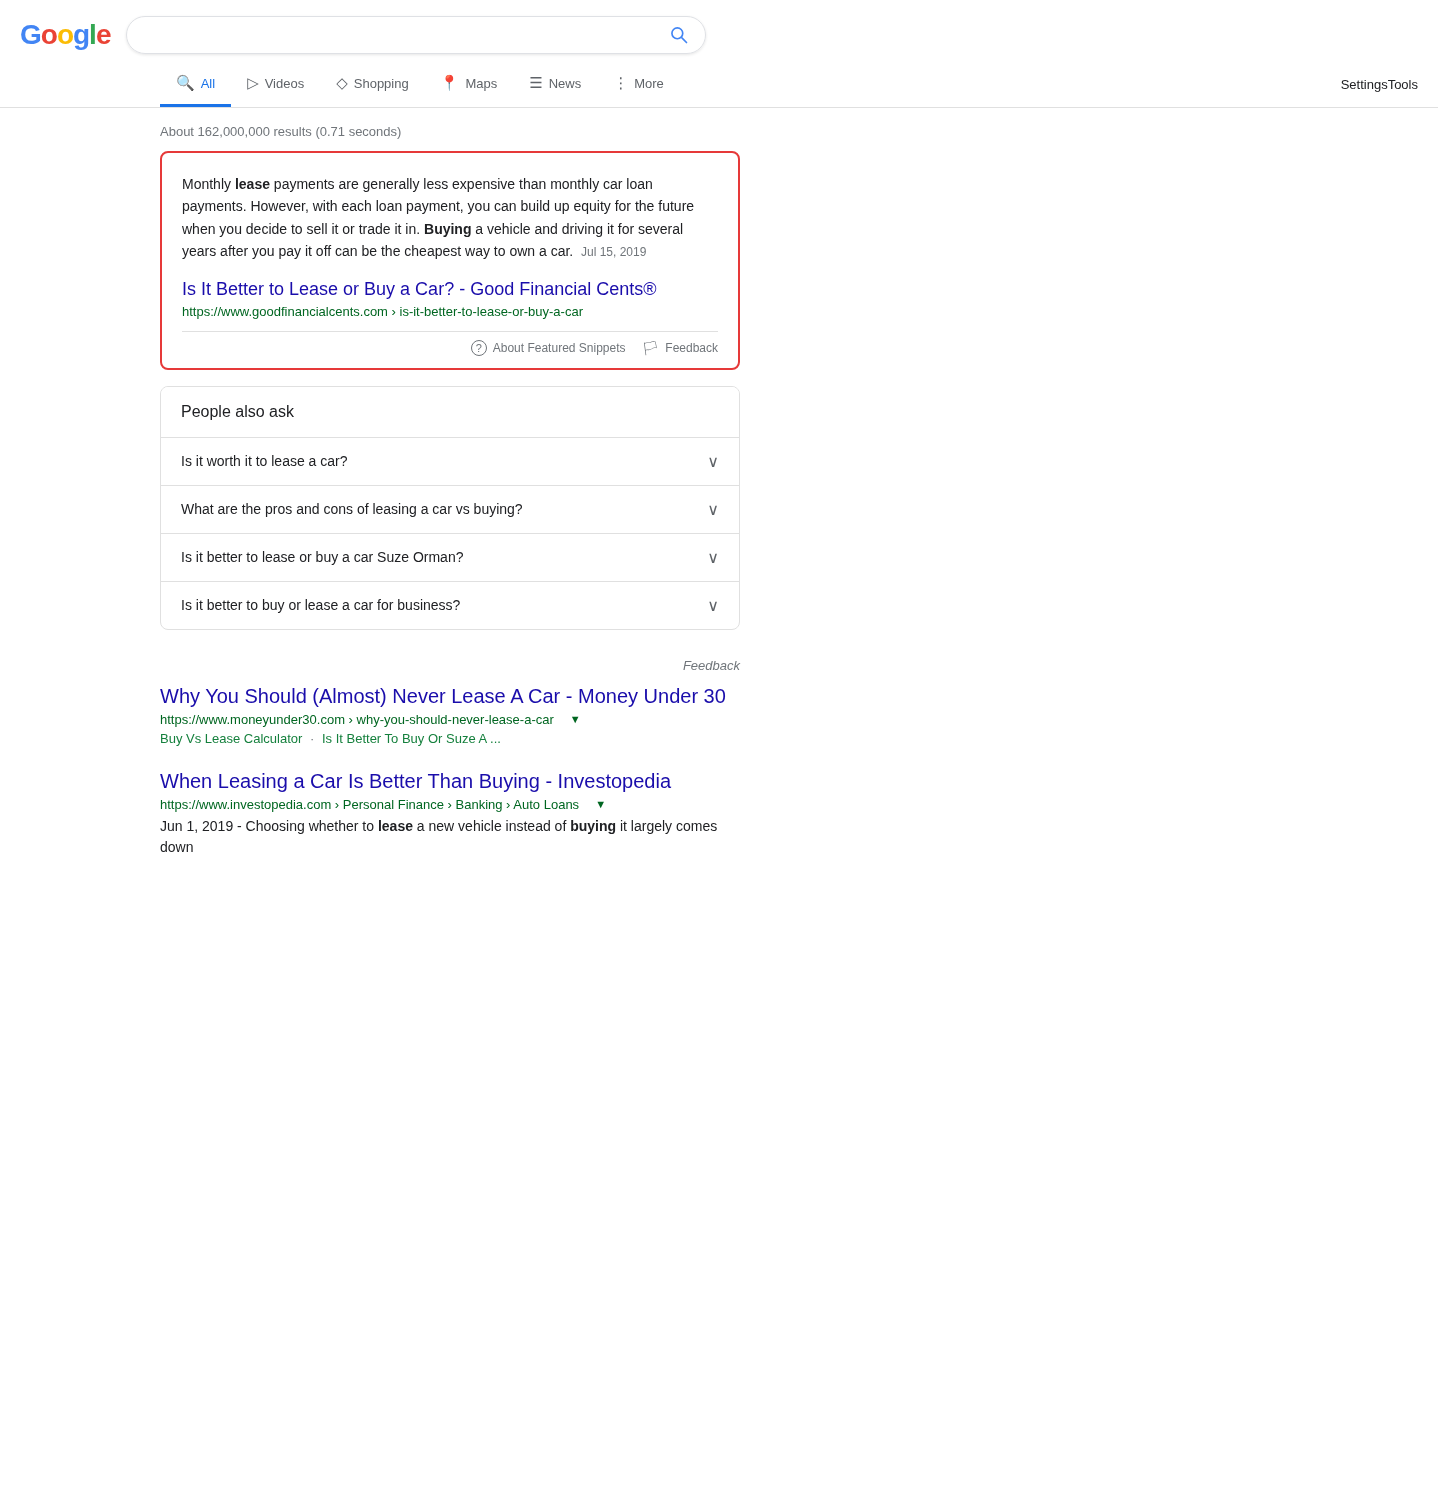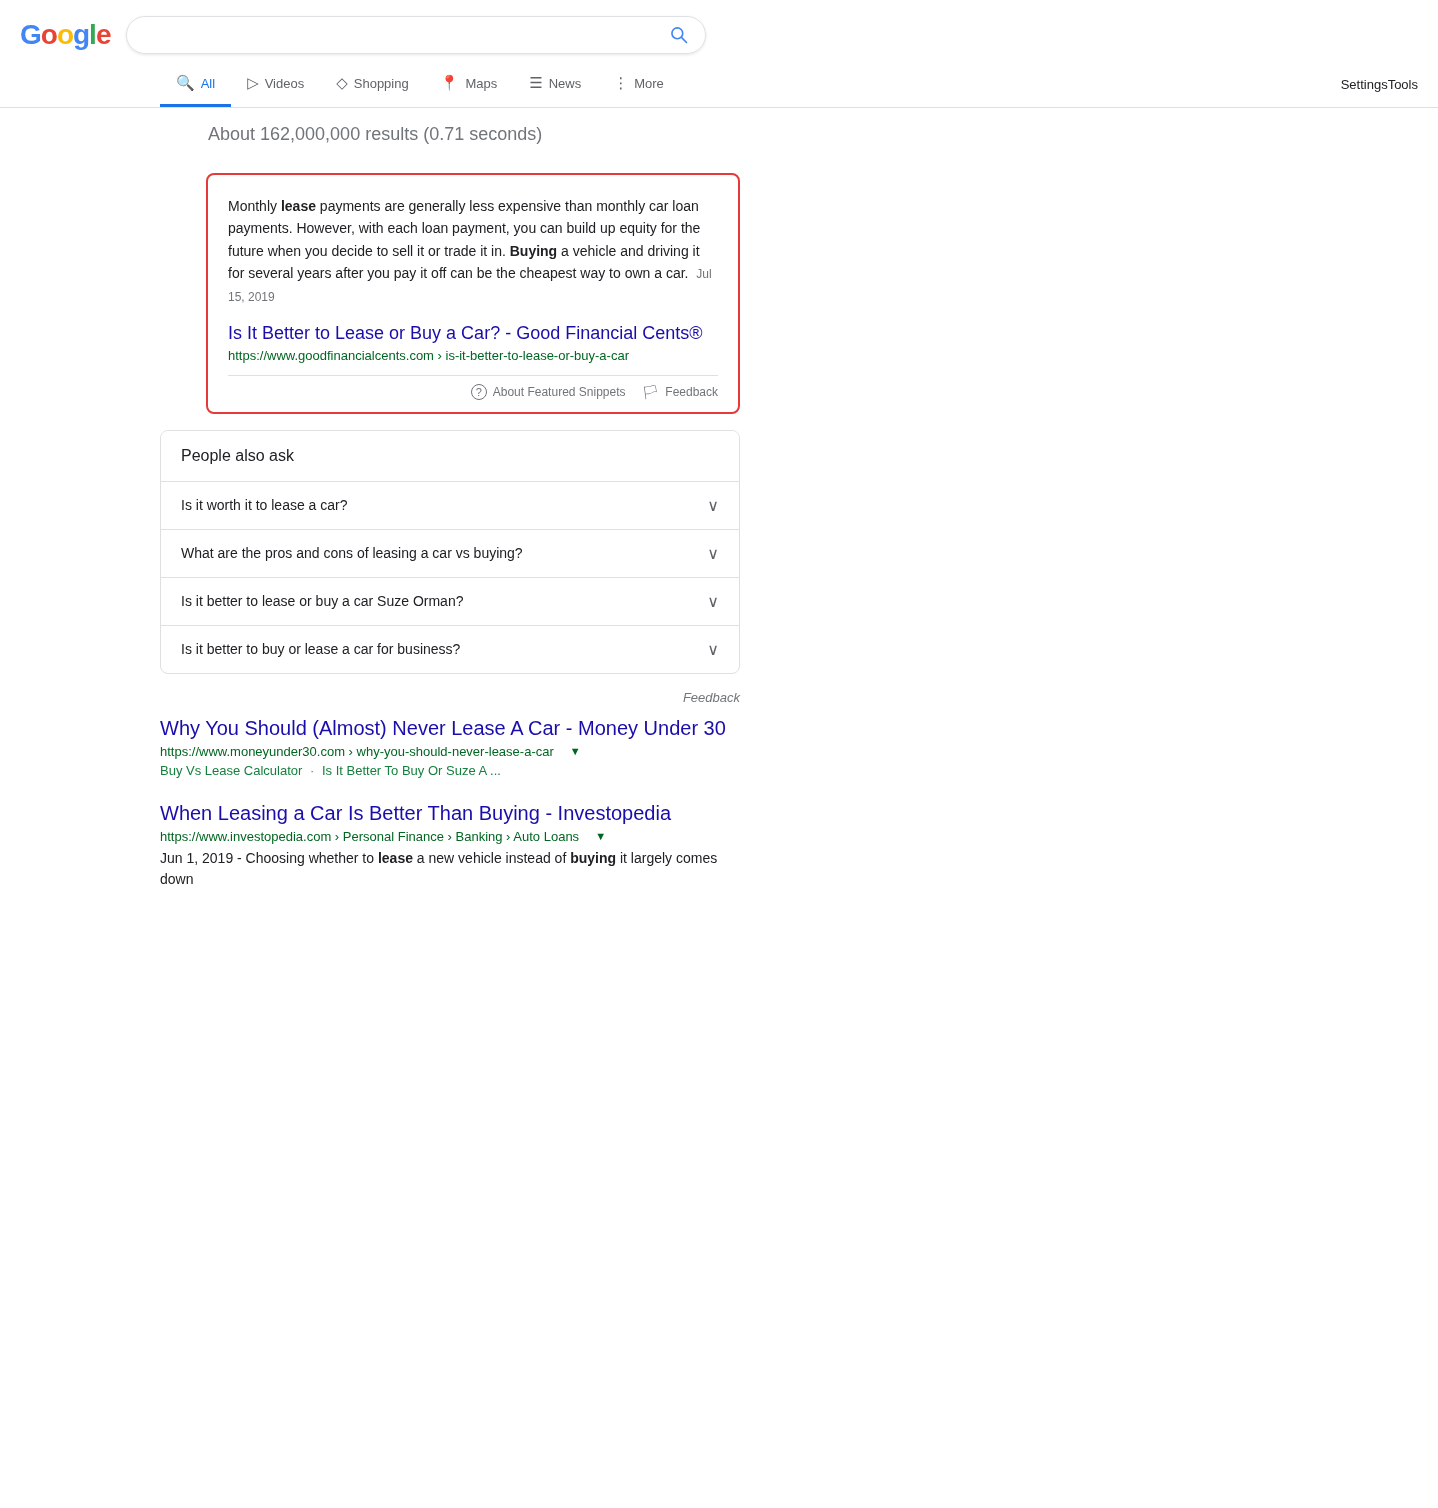--- a/index.html
+++ b/index.html
@@ -88,32 +88,30 @@
       color: #202124;
       cursor: pointer;
     }
     
     .results-area {
       padding: 8px 20px 0 160px;
       max-width: 760px;
     }
     .results-count {
       color: #70757a;
-      font-size: 18px;
-      padding: 8px 0 28px 0;
-      margin-left: 48px;
+      font-size: 13px;
+      padding: 8px 0 12px 0;
     }
     
     .featured-snippet {
       border: 2px solid #e63939;
       border-radius: 8px;
       padding: 20px 20px 12px 20px;
       margin-bottom: 16px;
       max-width: 600px;
-      margin-left: 46px;
     }
     .snippet-text {
       font-size: 14px;
       line-height: 1.6;
       color: #202124;
       margin-bottom: 16px;
     }
     .snippet-date {
       color: #70757a;
       font-size: 12px;
@@ -147,21 +145,21 @@
       font-size: 12px;
       cursor: pointer;
     }
     .snippet-footer-icon {
       font-size: 14px;
     }
     
     .paa-box {
       border: 1px solid #e0e0e0;
       border-radius: 8px;
-      margin-bottom: 12px;
+      margin-bottom: 24px;
       max-width: 600px;
       overflow: hidden;
     }
     .paa-header {
       padding: 16px 20px;
       font-size: 16px;
       font-weight: normal;
       border-bottom: 1px solid #e0e0e0;
       background: #fff;
     }

